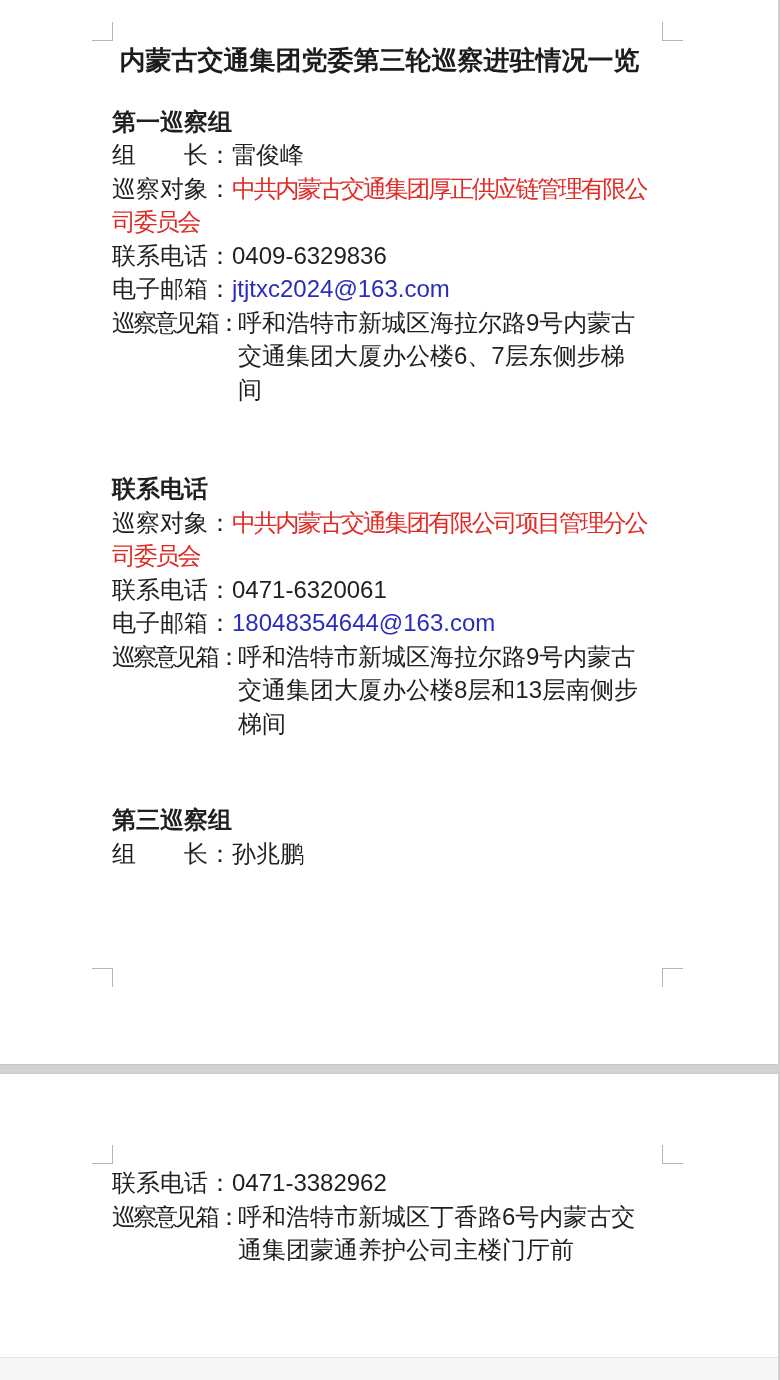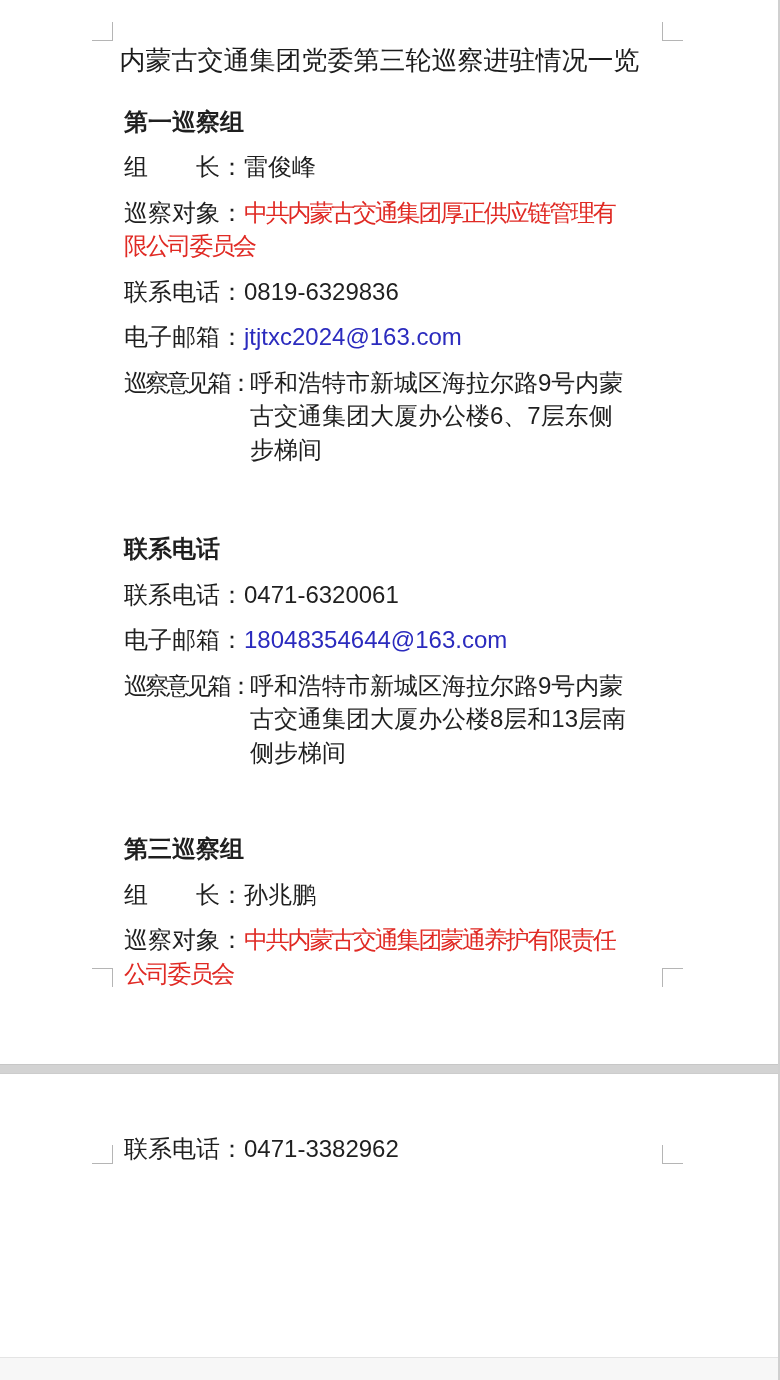--- a/index.html
+++ b/index.html
@@ -18,28 +18,28 @@
   .mark.tl { border-right:1.5px solid #b5b5b5; border-bottom:1.5px solid #b5b5b5; left:92px; }
   .mark.tr { border-left:1.5px solid #b5b5b5; border-bottom:1.5px solid #b5b5b5; left:662px; }
   .mark.bl { border-right:1.5px solid #b5b5b5; border-top:1.5px solid #b5b5b5; left:92px; }
   .mark.br { border-left:1.5px solid #b5b5b5; border-top:1.5px solid #b5b5b5; left:662px; }
   .page-1 .mark.top { top:22px; }
   .page-1 .mark.bottom { top:968px; }
   .page-2 .mark.top { top:71px; }
 
   .content { margin-left:112px; width:535px; font-size:24px; line-height:33.5px; color:#1f1f1f; }
   .content-p1 { padding-top:44px; }
-  .content-p2 { padding-top:46px; }
-  .doc-title { font-size:26px; font-weight:400; text-align:center; margin:0; color:#1c1c1c; }
+  .content-p2 { padding-top:92px; }
+  .doc-title { font-size:26px; font-weight:700; text-align:center; margin:0; color:#1c1c1c; }
 
   .group-1 { margin-top:27px; }
   .group-2 { margin-top:66px; }
   .group-3 { margin-top:63px; }
   .group-heading { font-weight:700; margin:0; font-size:24px; }
-  .line { margin:12px; }
+  .line { margin:0; }
   .target-text { color:var(--target-red,#e02a24); letter-spacing:-2.2px; }
   .email-link { color:var(--link-blue,#2b2bbe); cursor:pointer; }
   .box-line { padding-left:126px; text-indent:-126px; }
   .box-label { letter-spacing:-3px; }
 </style>
 </head>
 <body>
 
 <div class="canvas">
 
@@ -49,47 +49,48 @@
     <div class="mark bl bottom"></div>
     <div class="mark br bottom"></div>
 
     <div class="content content-p1">
       <h1 class="doc-title">内蒙古交通集团党委第三轮巡察进驻情况一览</h1>
 
       <div class="group group-1">
         <p class="line group-heading">第一巡察组</p>
         <p class="line"><span>组　　长：</span><span>雷俊峰</span></p>
         <p class="line"><span>巡察对象：</span><span class="target-text">中共内蒙古交通集团厚正供应链管理有限公司委员会</span></p>
-        <p class="line"><span>联系电话：</span><span>0819-6329836</span></p>
+        <p class="line"><span>联系电话：</span><span>0409-6329836</span></p>
         <p class="line"><span>电子邮箱：</span><span class="email-link">jtjtxc2024@163.com</span></p>
         <p class="line box-line"><span class="box-label">巡察意见箱：</span><span>呼和浩特市新城区海拉尔路9号内蒙古交通集团大厦办公楼6、7层东侧步梯间</span></p>
       </div>
 
       <div class="group group-2">
         <p class="line group-heading">联系电话</p>
+        <p class="line"><span>巡察对象：</span><span class="target-text">中共内蒙古交通集团有限公司项目管理分公司委员会</span></p>
         <p class="line"><span>联系电话：</span><span>0471-6320061</span></p>
         <p class="line"><span>电子邮箱：</span><span class="email-link">18048354644@163.com</span></p>
         <p class="line box-line"><span class="box-label">巡察意见箱：</span><span>呼和浩特市新城区海拉尔路9号内蒙古交通集团大厦办公楼8层和13层南侧步梯间</span></p>
       </div>
 
       <div class="group group-3">
         <p class="line group-heading">第三巡察组</p>
         <p class="line"><span>组　　长：</span><span>孙兆鹏</span></p>
-        <p class="line"><span>巡察对象：</span><span class="target-text">中共内蒙古交通集团蒙通养护有限责任公司委员会</span></p>
       </div>
     </div>
   </div>
 
   <div class="page-sep"></div>
 
   <div class="page page-2">
     <div class="mark tl top"></div>
     <div class="mark tr top"></div>
 
     <div class="content content-p2">
       <p class="line"><span>联系电话：</span><span>0471-3382962</span></p>
+      <p class="line box-line"><span class="box-label">巡察意见箱：</span><span>呼和浩特市新城区丁香路6号内蒙古交通集团蒙通养护公司主楼门厅前</span></p>
     </div>
   </div>
 
   <div class="bottom-band"></div>
 
   <div class="edge-right"></div>
 </div>
 
 </body></html>

